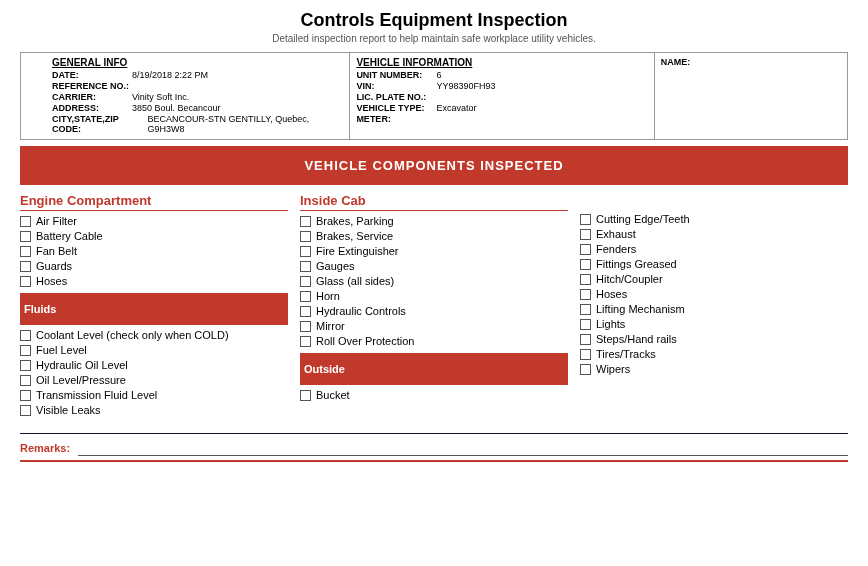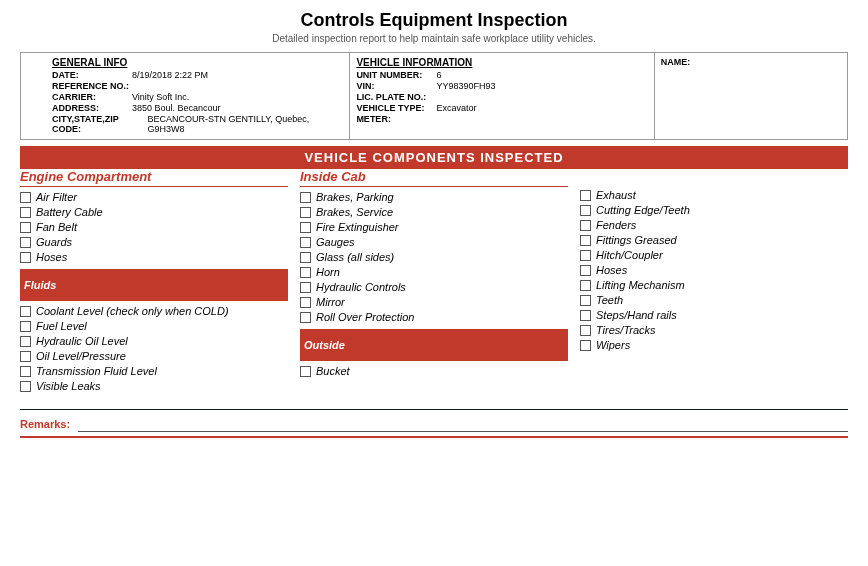--- a/index.html
+++ b/index.html
@@ -58,28 +58,28 @@
     .info-value {
       font-size: 9px;
     }
     
     .section-header {
       background: #c0392b;
       color: #fff;
       text-align: center;
       font-weight: bold;
       font-size: 13px;
-      padding: 4px 0;
+      padding: 12px 0;
+      margin-bottom: 8px;
       letter-spacing: 1px;
     }
     
     .components-grid {
       display: flex;
       gap: 0;
-      font-style: italic;
     }
     .col {
       flex: 1;
       padding: 0 6px;
     }
     .col:first-child { padding-left: 0; }
     .col:last-child { padding-right: 0; }
     .col-header {
       font-weight: bold;
       font-size: 13px;
@@ -302,49 +302,49 @@
     <div class="check-item">
       <span class="checkbox"></span>
       <span>Bucket</span>
     </div>
   </div>
 
   <div class="col">
     <div style="height:20px;"></div>
     <div class="check-item">
       <span class="checkbox"></span>
+      <span>Cutting Edge/Teeth</span>
+    </div>
+    <div class="check-item">
+      <span class="checkbox"></span>
       <span>Exhaust</span>
     </div>
     <div class="check-item">
       <span class="checkbox"></span>
-      <span>Cutting Edge/Teeth</span>
-    </div>
-    <div class="check-item">
-      <span class="checkbox"></span>
       <span>Fenders</span>
     </div>
     <div class="check-item">
       <span class="checkbox"></span>
       <span>Fittings Greased</span>
     </div>
     <div class="check-item">
       <span class="checkbox"></span>
       <span>Hitch/Coupler</span>
     </div>
     <div class="check-item">
       <span class="checkbox"></span>
       <span>Hoses</span>
     </div>
     <div class="check-item">
       <span class="checkbox"></span>
       <span>Lifting Mechanism</span>
     </div>
     <div class="check-item">
       <span class="checkbox"></span>
-      <span>Teeth</span>
+      <span>Lights</span>
     </div>
     <div class="check-item">
       <span class="checkbox"></span>
       <span>Steps/Hand rails</span>
     </div>
     <div class="check-item">
       <span class="checkbox"></span>
       <span>Tires/Tracks</span>
     </div>
     <div class="check-item">

